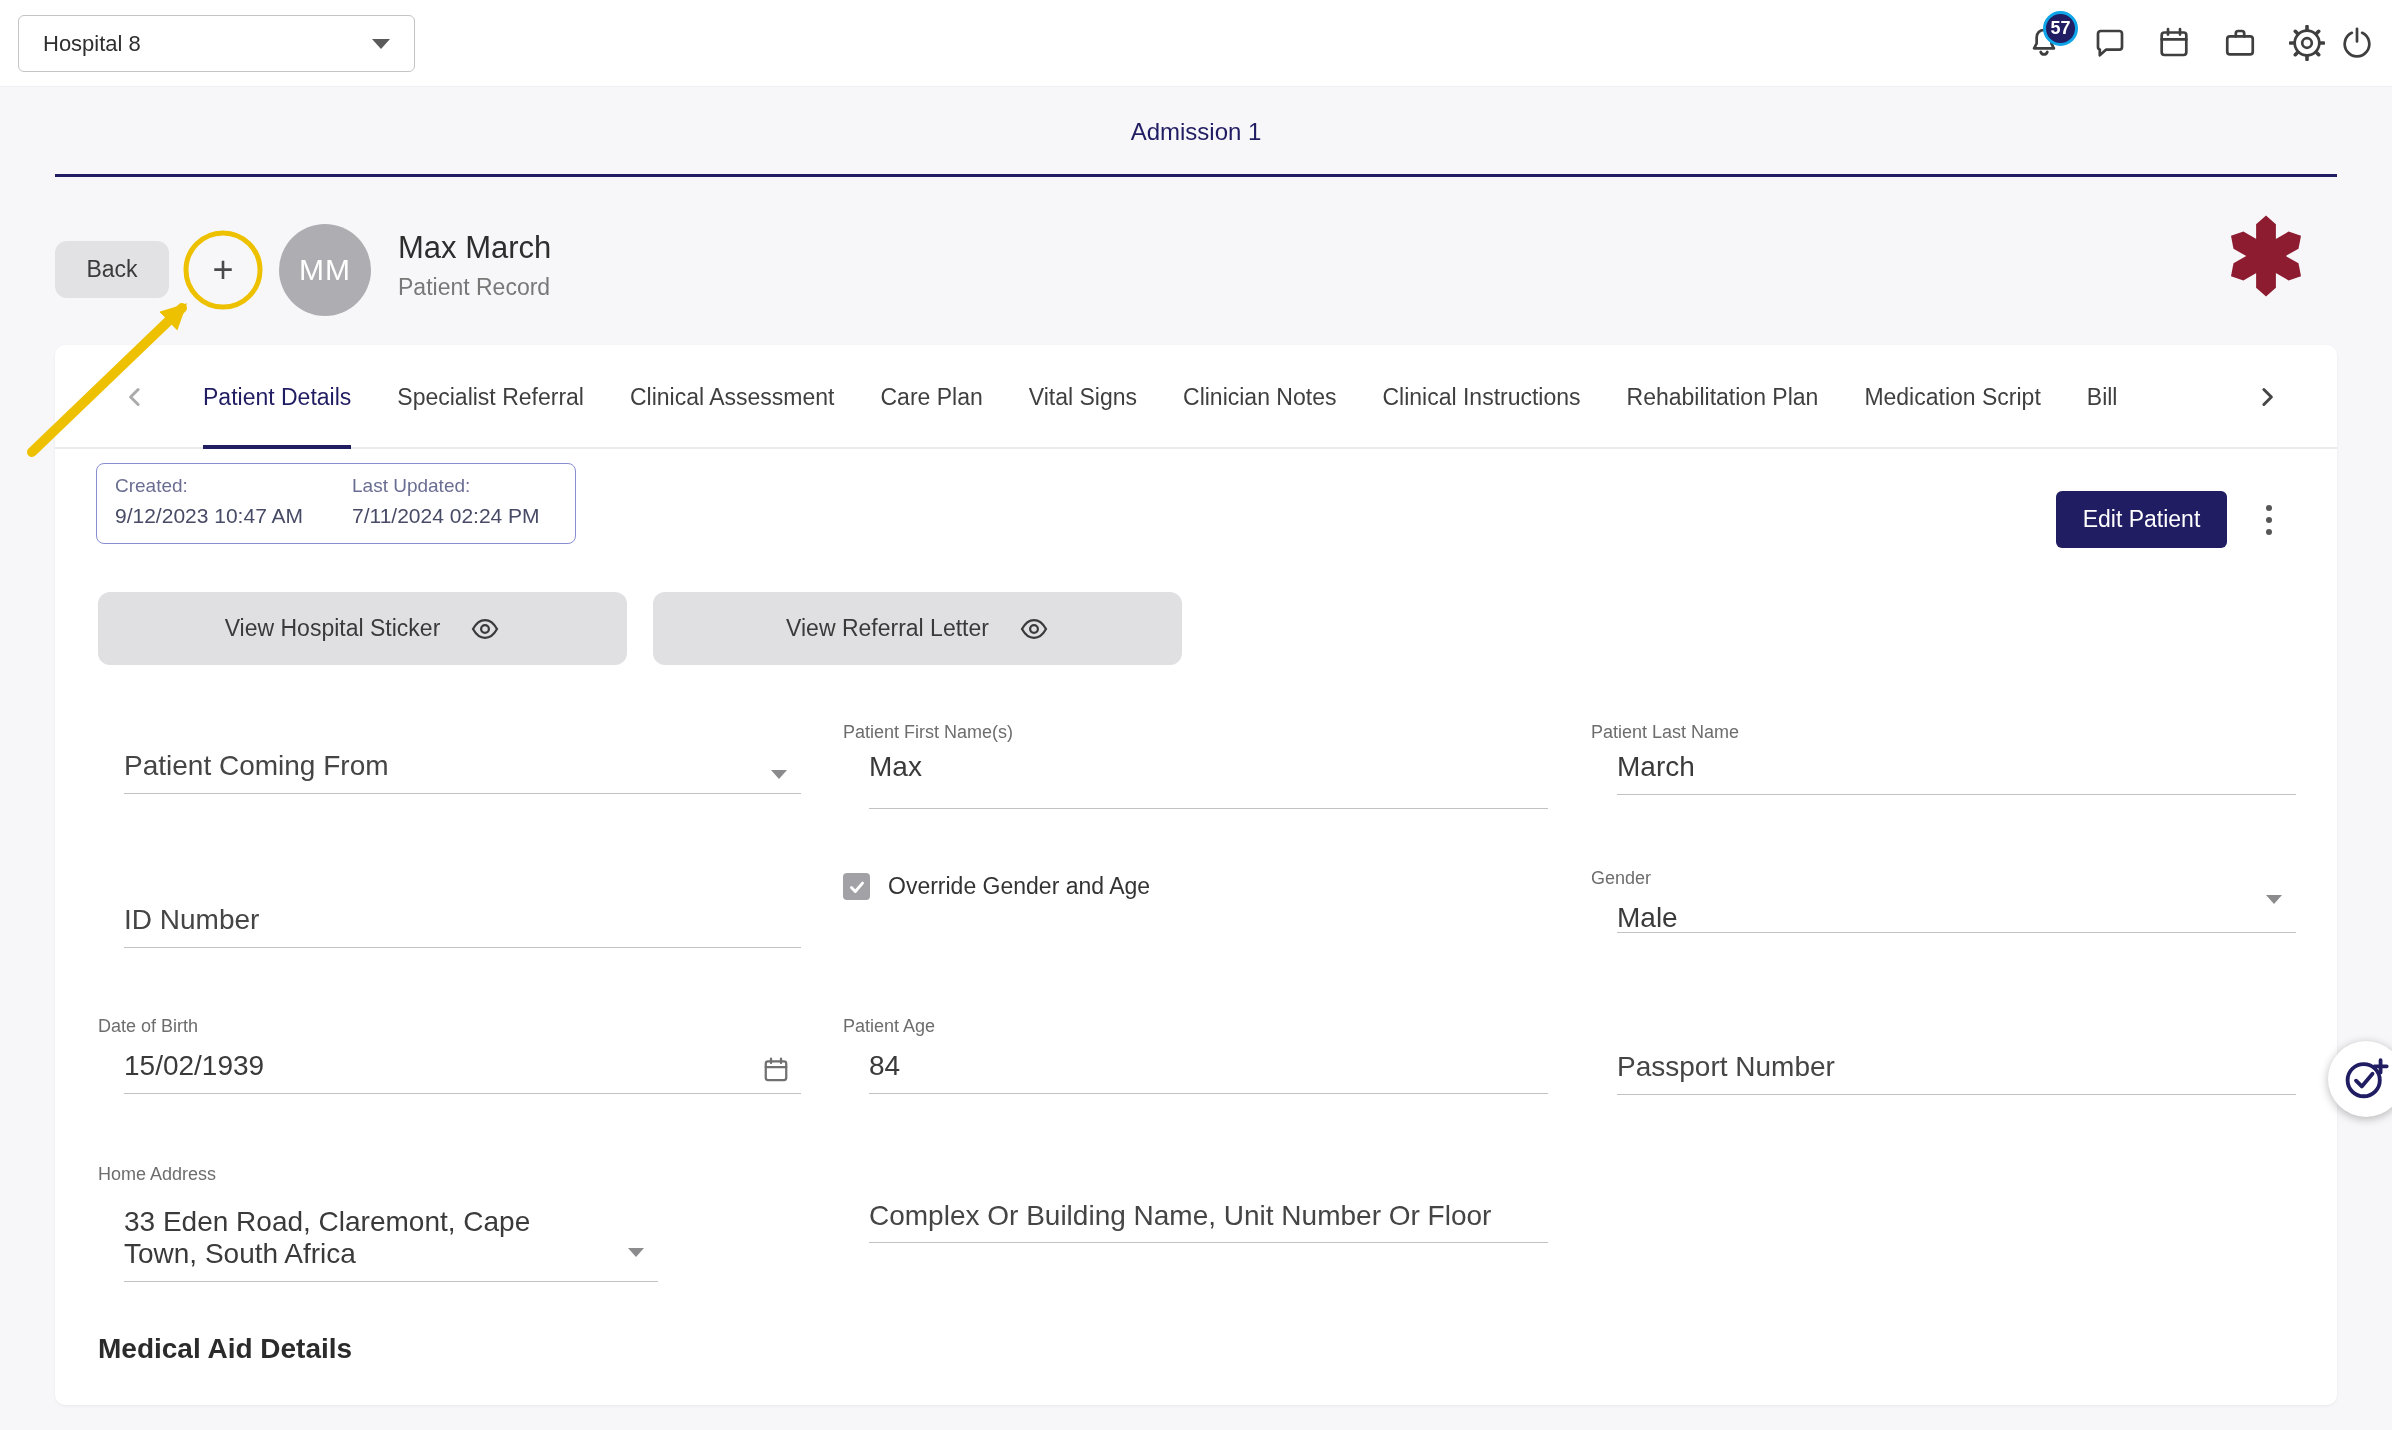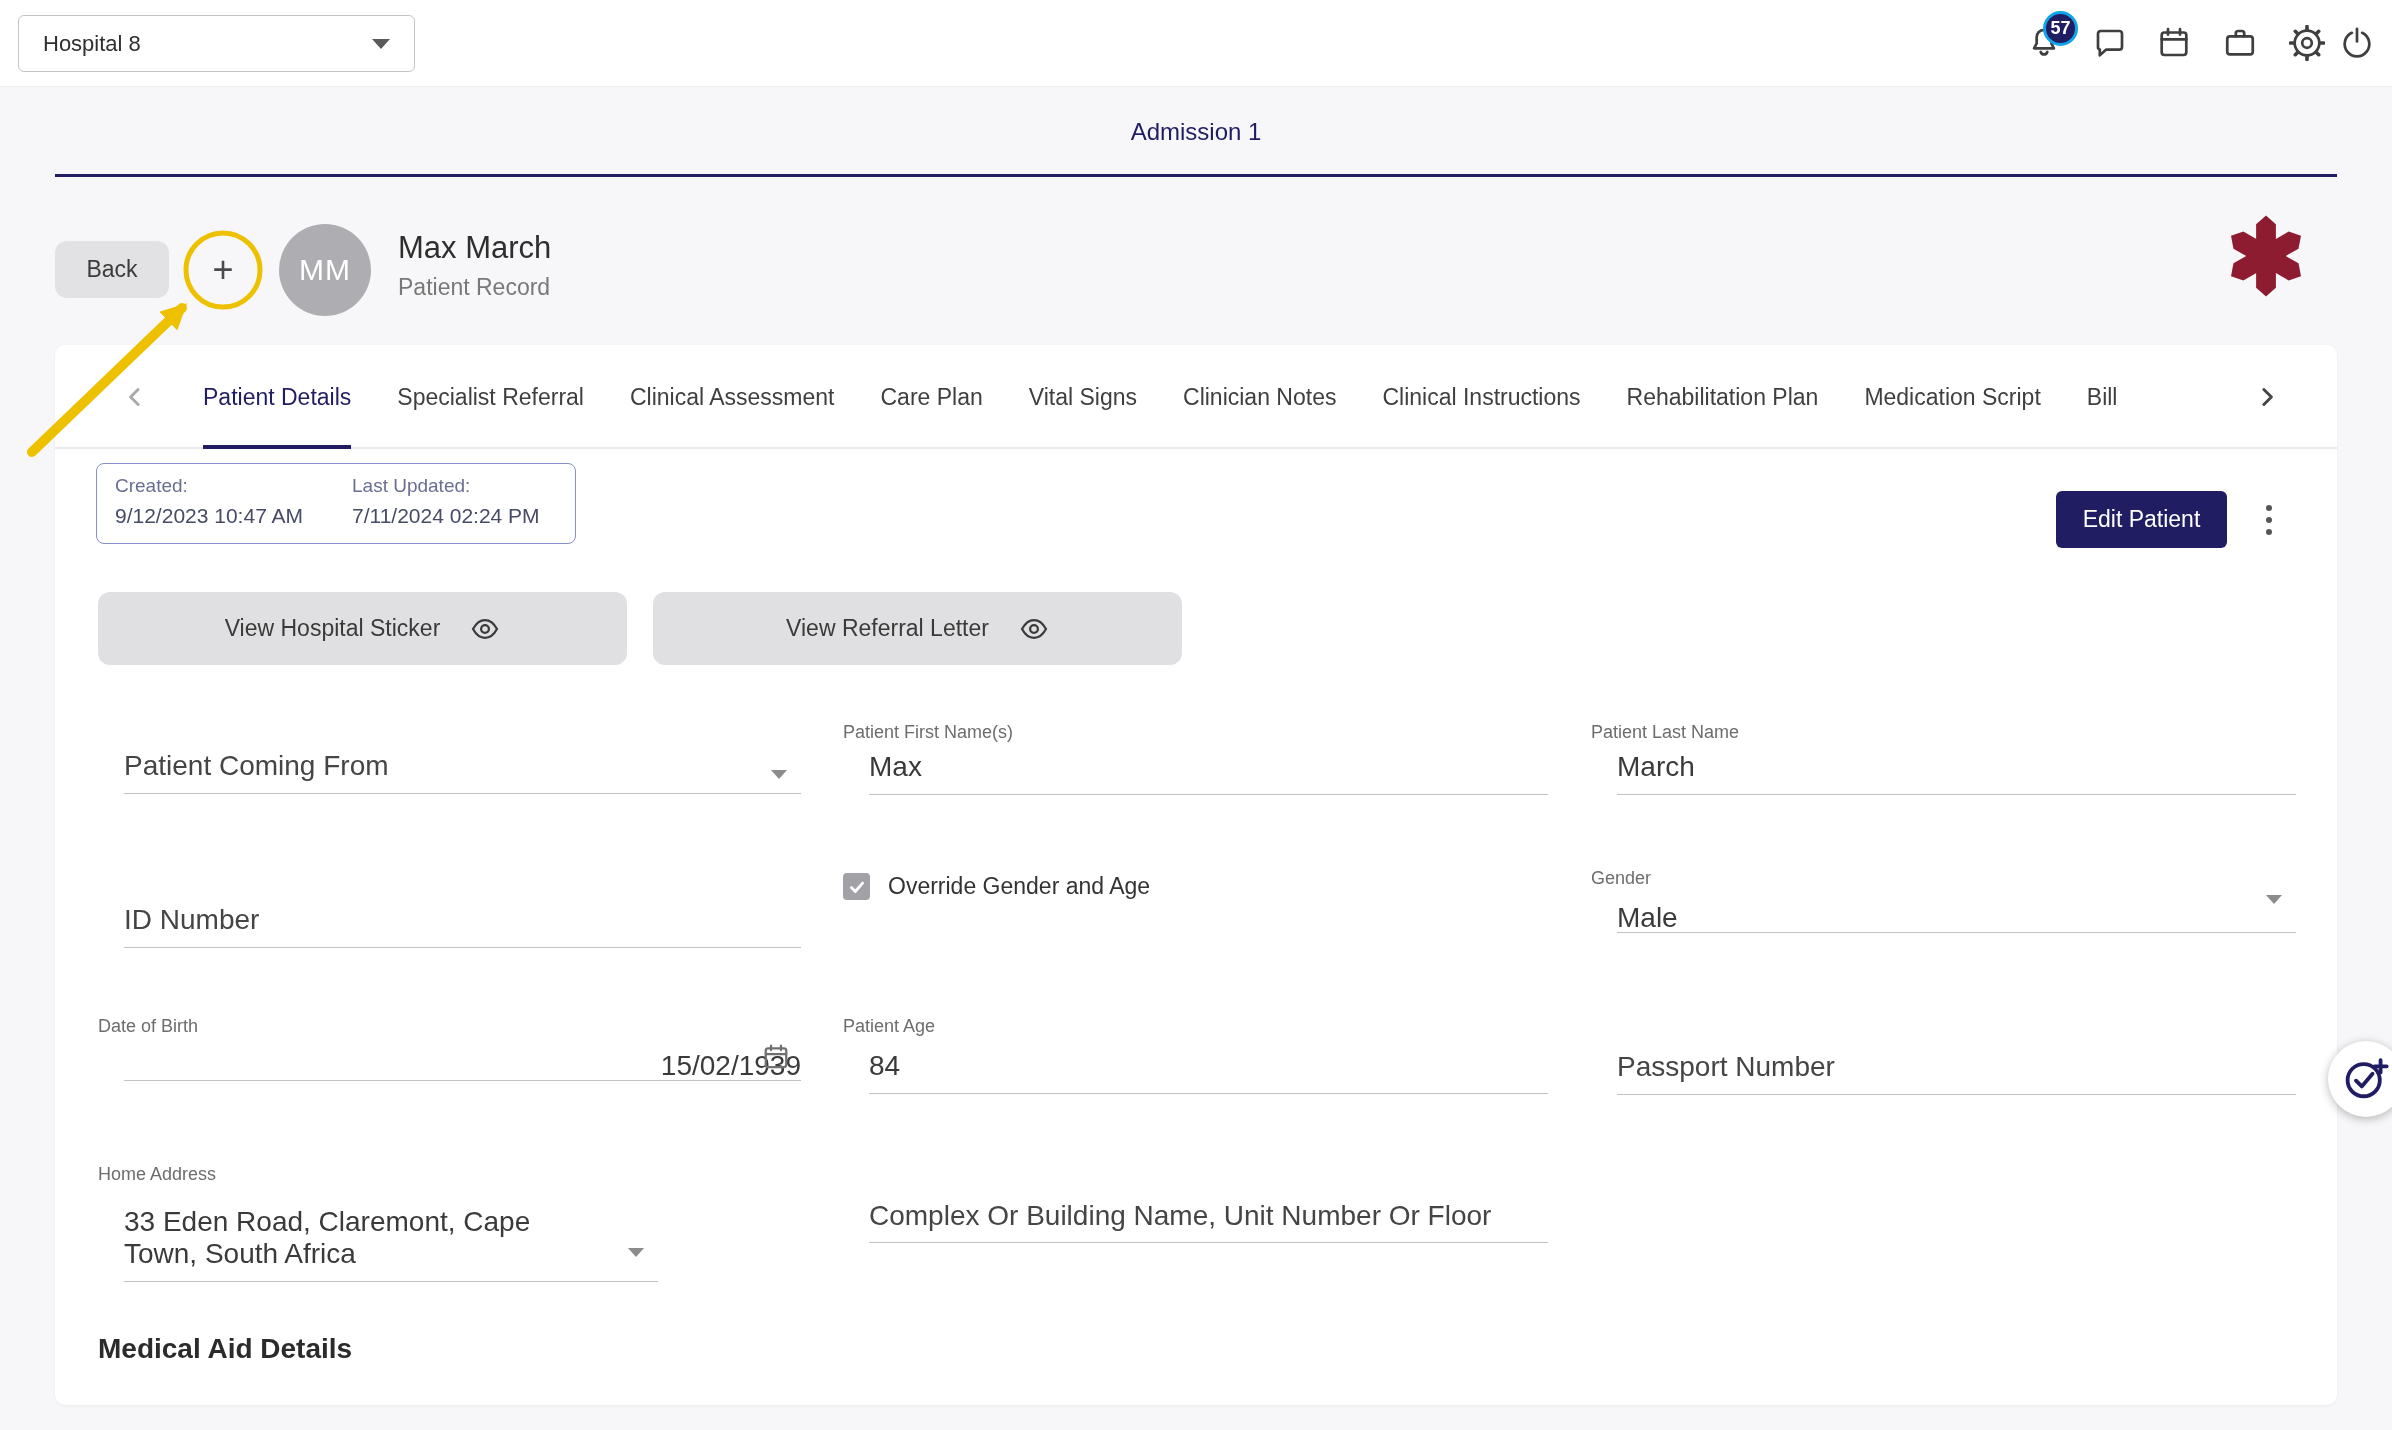--- a/index.html
+++ b/index.html
@@ -266,21 +266,21 @@
   </div>
 
   <div class="field" style="left:43px; top:407px; width:703px;">
     <div class="fld-value" style="padding-bottom:13px;">
       <span class="ph">Patient Coming From</span>
       <span class="tri-down tri-sm fld-chevron"></span>
     </div>
   </div>
   <div class="field" style="left:788px; top:377px; width:705px;">
     <div class="fld-label" style="margin-bottom:10px;">Patient First Name(s)</div>
-    <div class="fld-value" style="padding-bottom:13px;"><span>Max</span></div>
+    <div class="fld-value" style="padding-bottom:27px;"><span>Max</span></div>
   </div>
   <div class="field" style="left:1536px; top:377px; width:705px;">
     <div class="fld-label" style="margin-bottom:10px;">Patient Last Name</div>
     <div class="fld-value" style="padding-bottom:13px;"><span>March</span></div>
   </div>
 
   <div class="field" style="left:43px; top:561px; width:703px;">
     <div class="fld-value" style="padding-bottom:13px;"><span class="ph">ID Number</span></div>
   </div>
   <div class="field checkbox-row" style="left:788px; top:528px;">
@@ -294,21 +294,21 @@
   <div class="field" style="left:1536px; top:523px; width:705px;">
     <div class="fld-label" style="margin-bottom:15px;">Gender</div>
     <div class="fld-value" style="">
       <span>Male</span>
       <span class="tri-down tri-sm fld-chevron" style="bottom:28px;"></span>
     </div>
   </div>
 
   <div class="field" style="left:43px; top:671px; width:703px;">
     <div class="fld-label" style="margin-bottom:15px;">Date of Birth</div>
-    <div class="fld-value" style="text-align:right;">
+    <div class="fld-value" style="padding-bottom:13px;">
       <span>15/02/1939</span>
       <span class="cal-icon">
         <svg viewBox="0 0 24 24">
           <rect x="3.8" y="5" width="16.4" height="15" rx="1.8"></rect>
           <path d="M3.8 9.6 H20.2 M8 2.8 V6.4 M16 2.8 V6.4"></path>
         </svg>
       </span>
     </div>
   </div>
   <div class="field" style="left:788px; top:671px; width:705px;">

